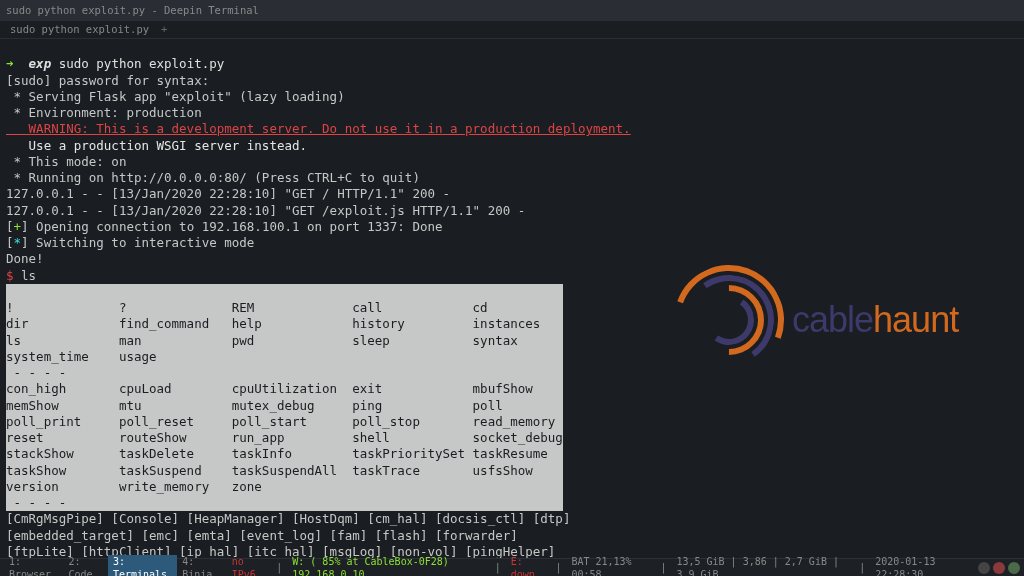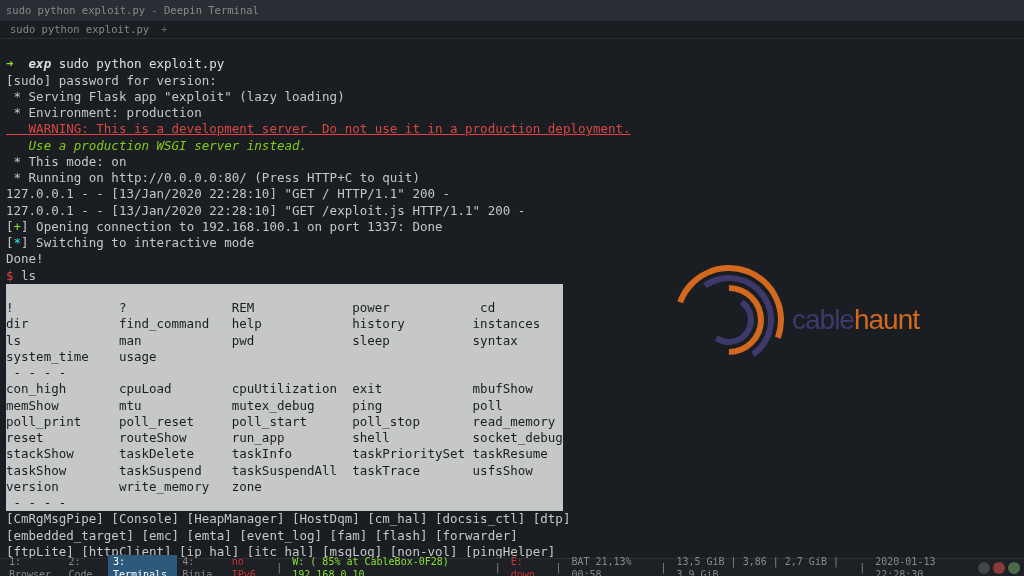--- a/index.html
+++ b/index.html
@@ -36,21 +36,21 @@
 .tabbar .plus { padding: 0 6px; color: #666; }
 .term {
   padding: 1px 6px 2px 6px;
   white-space: pre;
   font-size: 12.5px;
   position: relative;
 }
 .arrow { color: #8ae234; }
 .expctx { color: #e0e0e0; font-weight: bold; font-style: italic; }
 .cmd { color: #e0e0e0; }
-.gray { color: #84cc16; font-style: italic; }
+.gray { color: #e5e5e5; }
 .warn { color: #d44; text-decoration: underline; }
 .grn { color: #8ae234; }
 .cyan { color: #34e2e2; }
 .inverted {
   background: #c5c8c6;
   color: #1a1d21;
   padding: 0;
   display: inline-block;
 }
 .shprompt { color: #d44; }
@@ -78,21 +78,21 @@
 }
 .logo .swirl .arc {
   position: absolute;
   border-radius: 50%;
   border: 6px solid transparent;
 }
 .logo .swirl .a1 { inset: 0; border-top-color: #d2691e; border-right-color: #d2691e; transform: rotate(-25deg); }
 .logo .swirl .a2 { inset: 10px; border-top-color: #3d3a6b; border-right-color: #3d3a6b; transform: rotate(10deg); }
 .logo .swirl .a3 { inset: 20px; border-top-color: #d2691e; border-right-color: #d2691e; transform: rotate(45deg); }
 .logo .swirl .a4 { inset: 30px; border-top-color: #3d3a6b; border-right-color: #3d3a6b; transform: rotate(80deg); }
-.logo .text { margin-left: 8px; font-family: sans-serif; font-size: 28px; color: #3d3a6b; font-weight: 400; letter-spacing: -1px; }
+.logo .text { margin-left: 8px; font-family: sans-serif; font-size: 36px; color: #3d3a6b; font-weight: 400; letter-spacing: -1px; }
 .logo .text .accent { color: #d2691e; }
 .statusbar {
   position: absolute;
   bottom: 0;
   left: 0;
   right: 0;
   height: 18px;
   background: #1d2024;
   display: flex;
   align-items: center;
@@ -119,35 +119,35 @@
   <span>sudo python exploit.py  -  Deepin Terminal</span>
 </div>
 
 <div class="tabbar">
   <span class="tab">sudo python exploit.py</span>
   <span class="plus">+</span>
 </div>
 
 <div class="term">
 <span class="arrow">➜</span>  <span class="expctx">exp</span> <span class="cmd">sudo python exploit.py</span>
-<span>[sudo] password for version:</span>
+<span>[sudo] password for syntax:</span>
 <span> * Serving Flask app "exploit" (lazy loading)</span>
 <span> * Environment: production</span>
 <span class="warn">   WARNING: This is a development server. Do not use it in a production deployment.</span>
 <span class="gray">   Use a production WSGI server instead.</span>
 <span> * This mode: on</span>
-<span> * Running on http://0.0.0.0:80/ (Press HTTP+C to quit)</span>
+<span> * Running on http://0.0.0.0:80/ (Press CTRL+C to quit)</span>
 <span>127.0.0.1 - - [13/Jan/2020 22:28:10] "GET / HTTP/1.1" 200 -</span>
 <span>127.0.0.1 - - [13/Jan/2020 22:28:10] "GET /exploit.js HTTP/1.1" 200 -</span>
 <span><span>[</span><span class="grn">+</span><span>] Opening connection to 192.168.100.1 on port 1337: Done</span></span>
 <span><span>[</span><span class="cyan">*</span><span>] Switching to interactive mode</span></span>
 <span>Done!</span>
 <span><span class="shprompt">$ </span><span>ls</span></span>
 <div class="inverted">
-<span>!              ?              REM             power            cd</span>
+<span>!              ?              REM             call            cd</span>
 <span>dir            find_command   help            history         instances</span>
 <span>ls             man            pwd             sleep           syntax</span>
 <span>system_time    usage</span>
 <span> - - - -</span>
 <span>con_high       cpuLoad        cpuUtilization  exit            mbufShow</span>
 <span>memShow        mtu            mutex_debug     ping            poll</span>
 <span>poll_print     poll_reset     poll_start      poll_stop       read_memory</span>
 <span>reset          routeShow      run_app         shell           socket_debug</span>
 <span>stackShow      taskDelete     taskInfo        taskPrioritySet taskResume</span>
 <span>taskShow       taskSuspend    taskSuspendAll  taskTrace       usfsShow</span>

